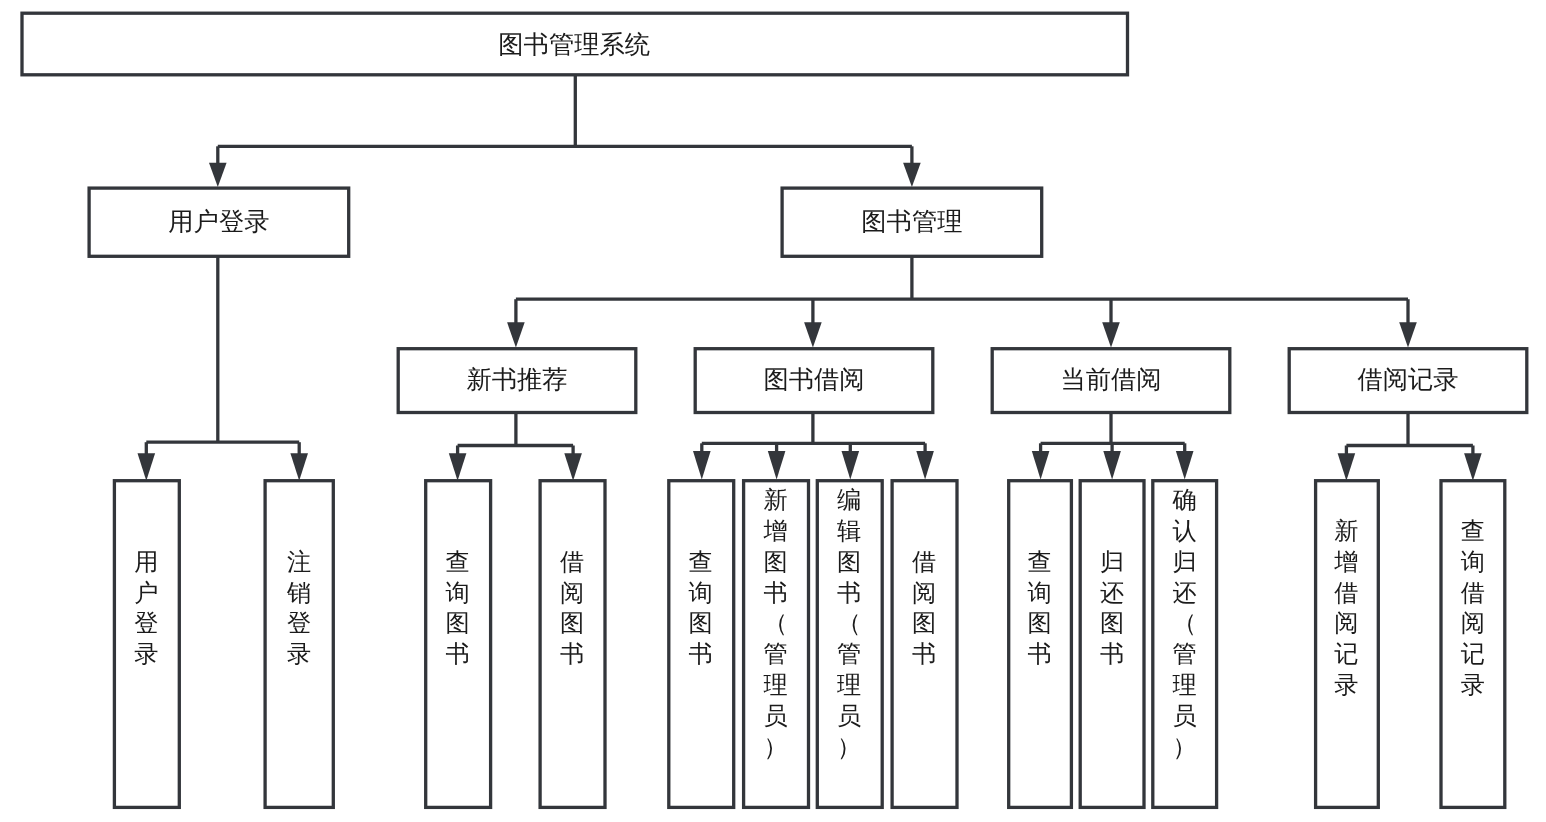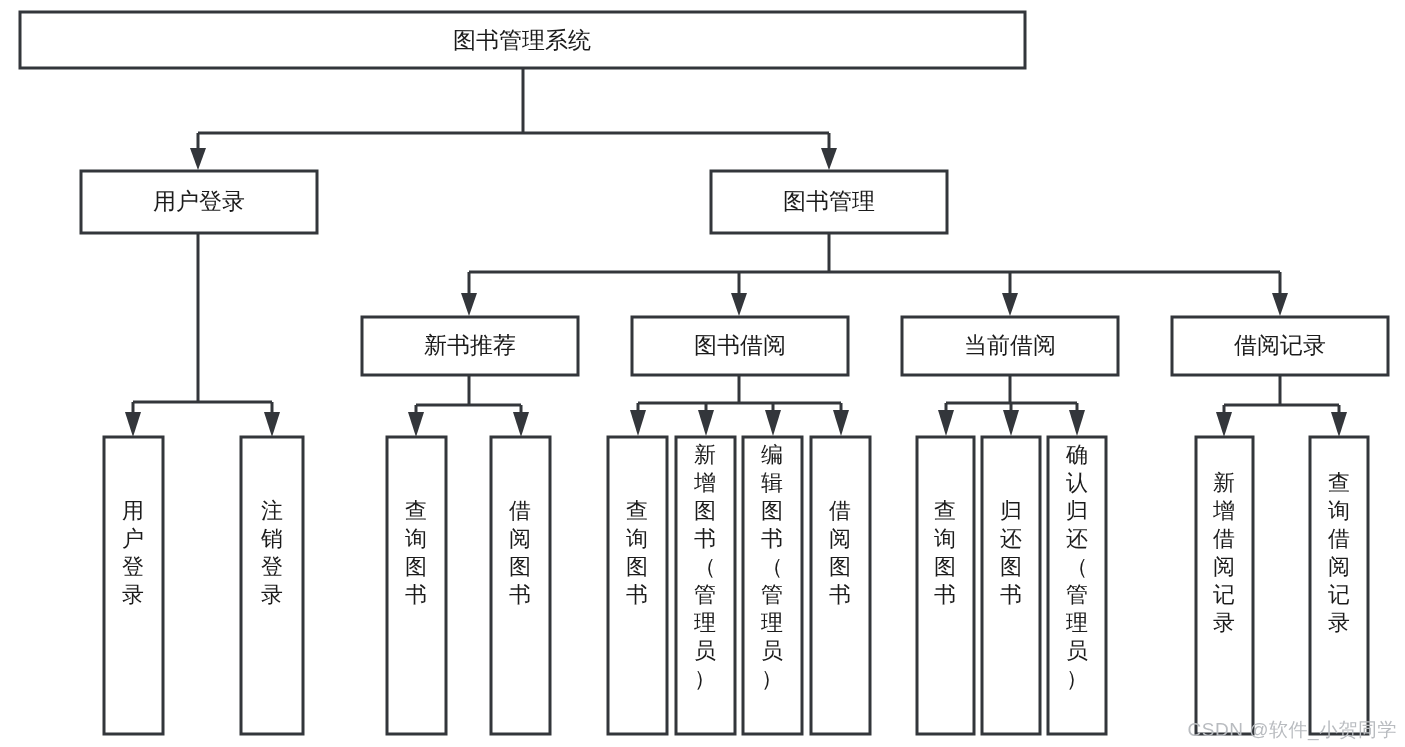--- a/index.html
+++ b/index.html
@@ -213,14 +213,13 @@
       <rect class="node-box" x="1196" y="437" width="57" height="297"></rect>
       <text class="node-label-v" x="1224" y="490"><tspan x="1224" y="490">新</tspan><tspan x="1224" y="518">增</tspan><tspan x="1224" y="546">借</tspan><tspan x="1224" y="574">阅</tspan><tspan x="1224" y="602">记</tspan><tspan x="1224" y="630">录</tspan></text>
     </g>
     <g>
       <rect class="node-box" x="1310" y="437" width="58" height="297"></rect>
       <text class="node-label-v" x="1339" y="490"><tspan x="1339" y="490">查</tspan><tspan x="1339" y="518">询</tspan><tspan x="1339" y="546">借</tspan><tspan x="1339" y="574">阅</tspan><tspan x="1339" y="602">记</tspan><tspan x="1339" y="630">录</tspan></text>
     </g>
 
   </svg>
 
-  <div class="watermark">CSDN @软件_小贺同学</div>
 </div>
 
 </body></html>

